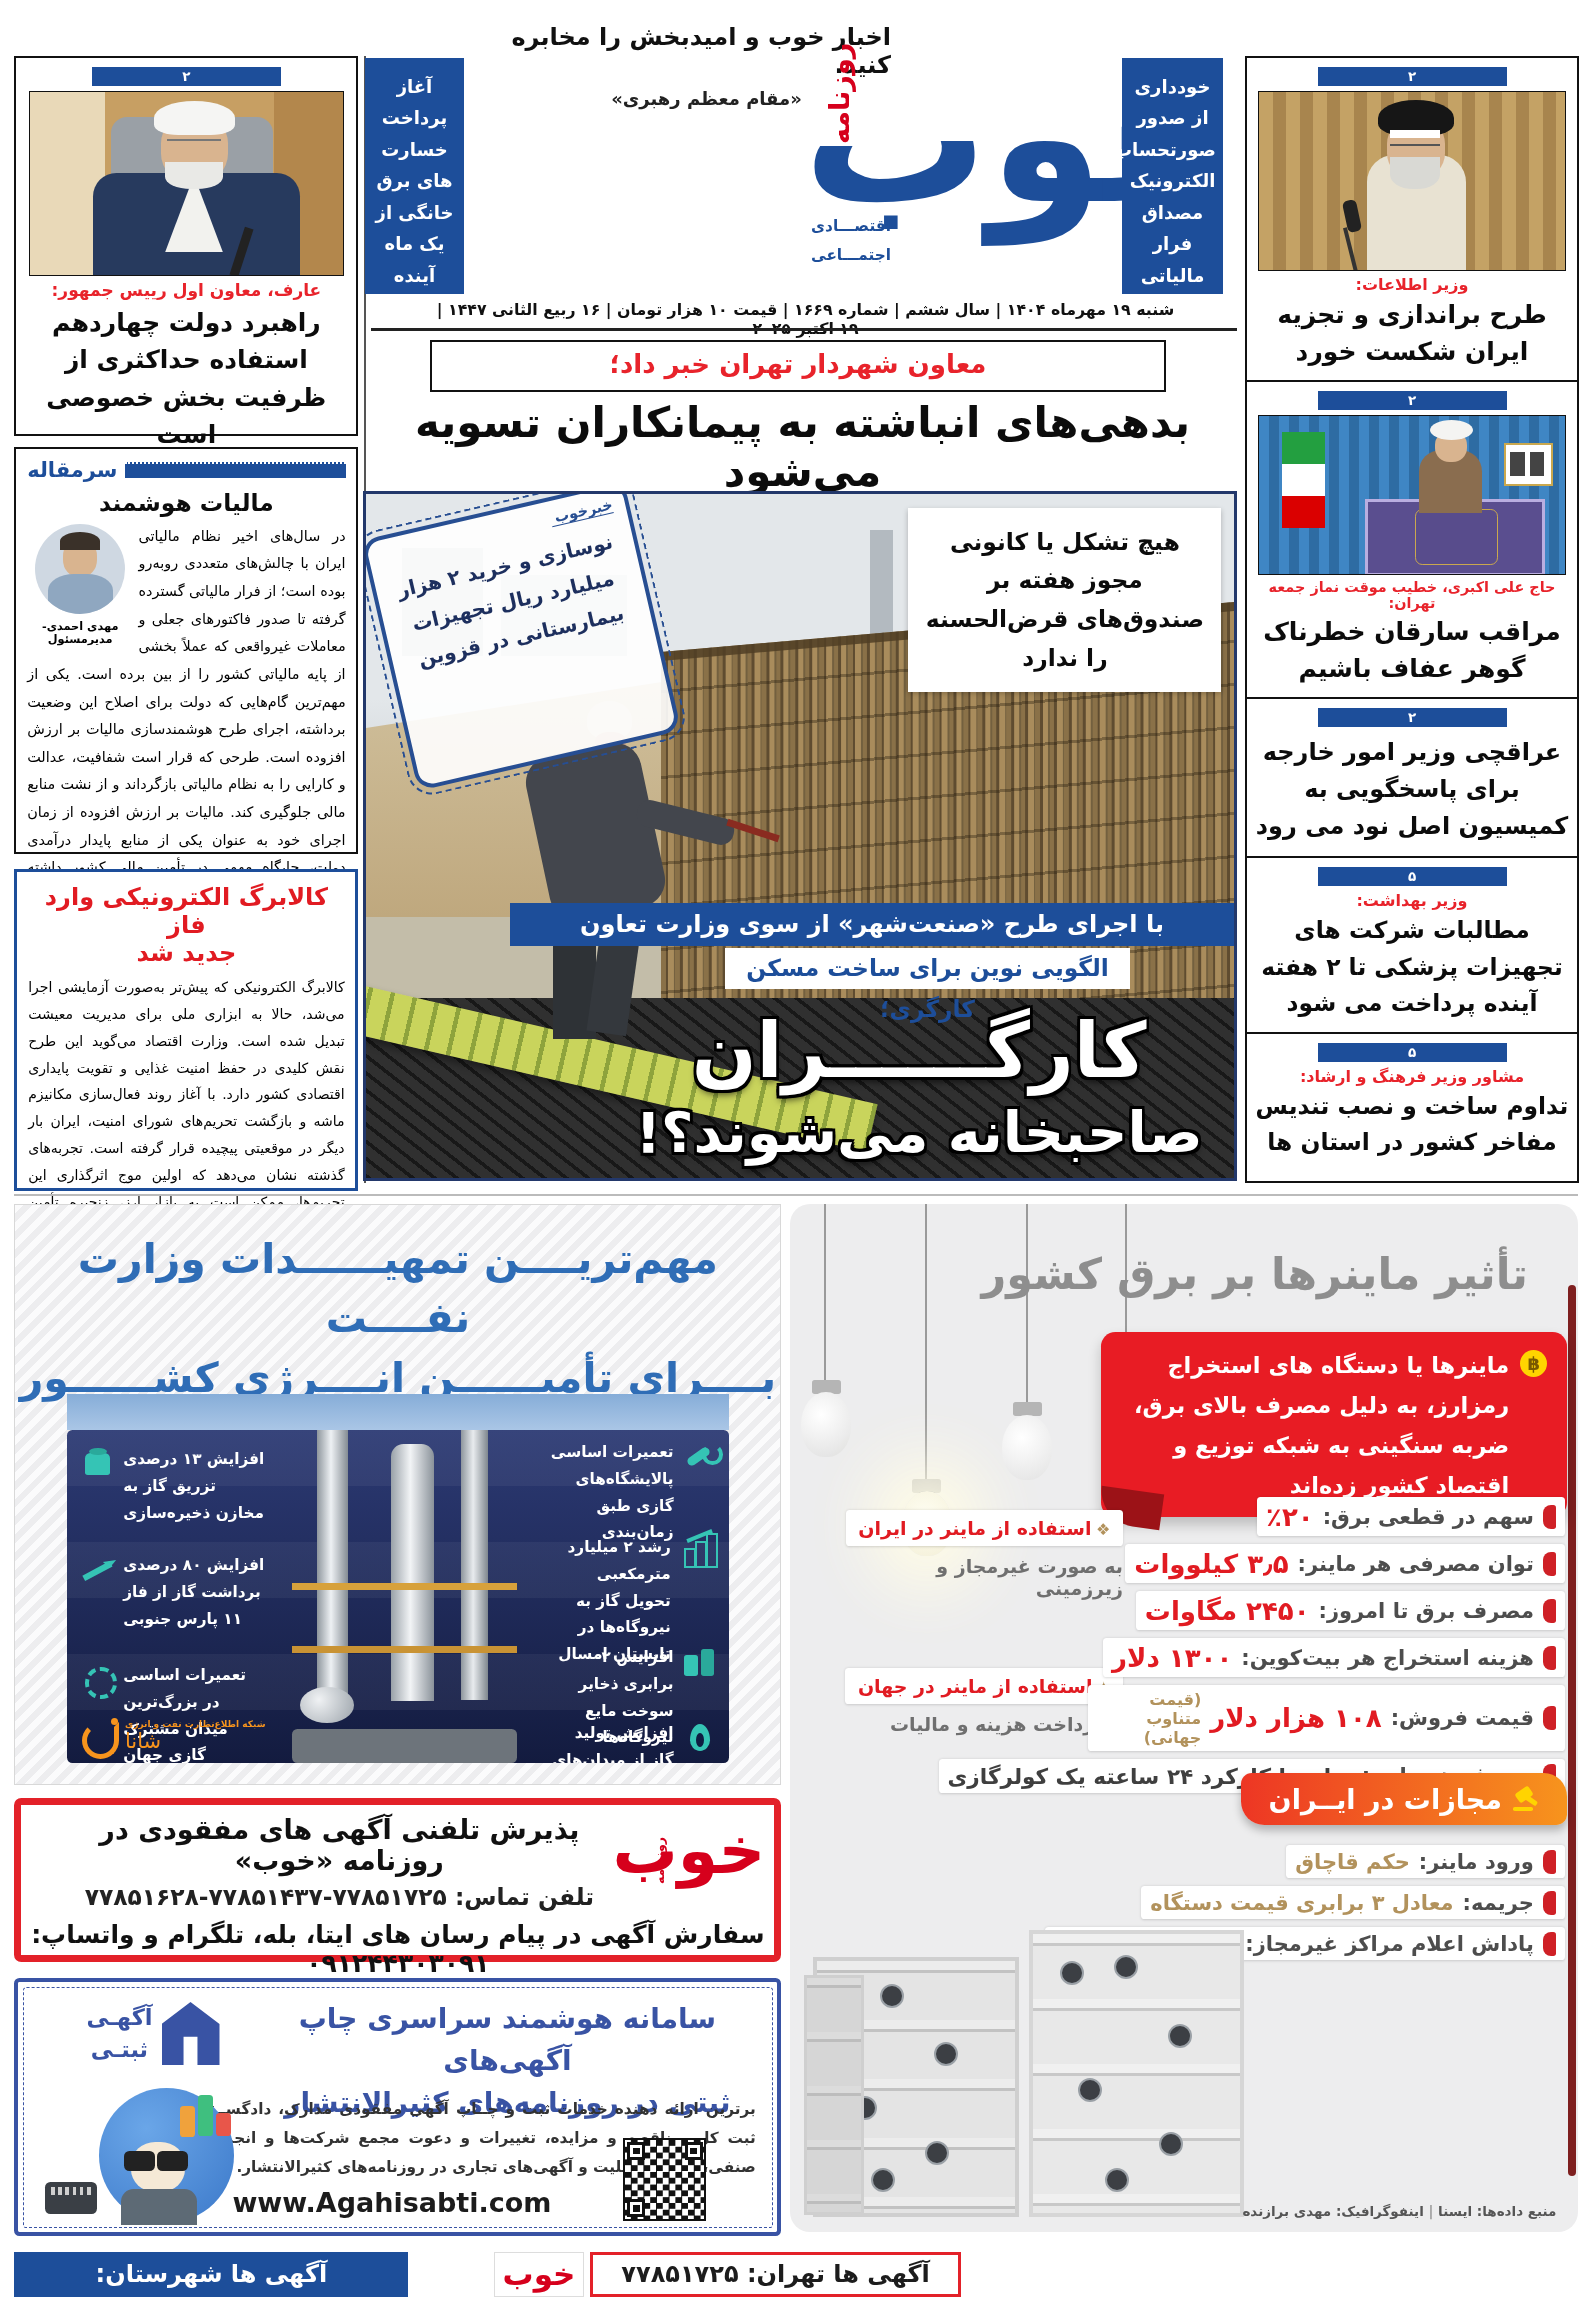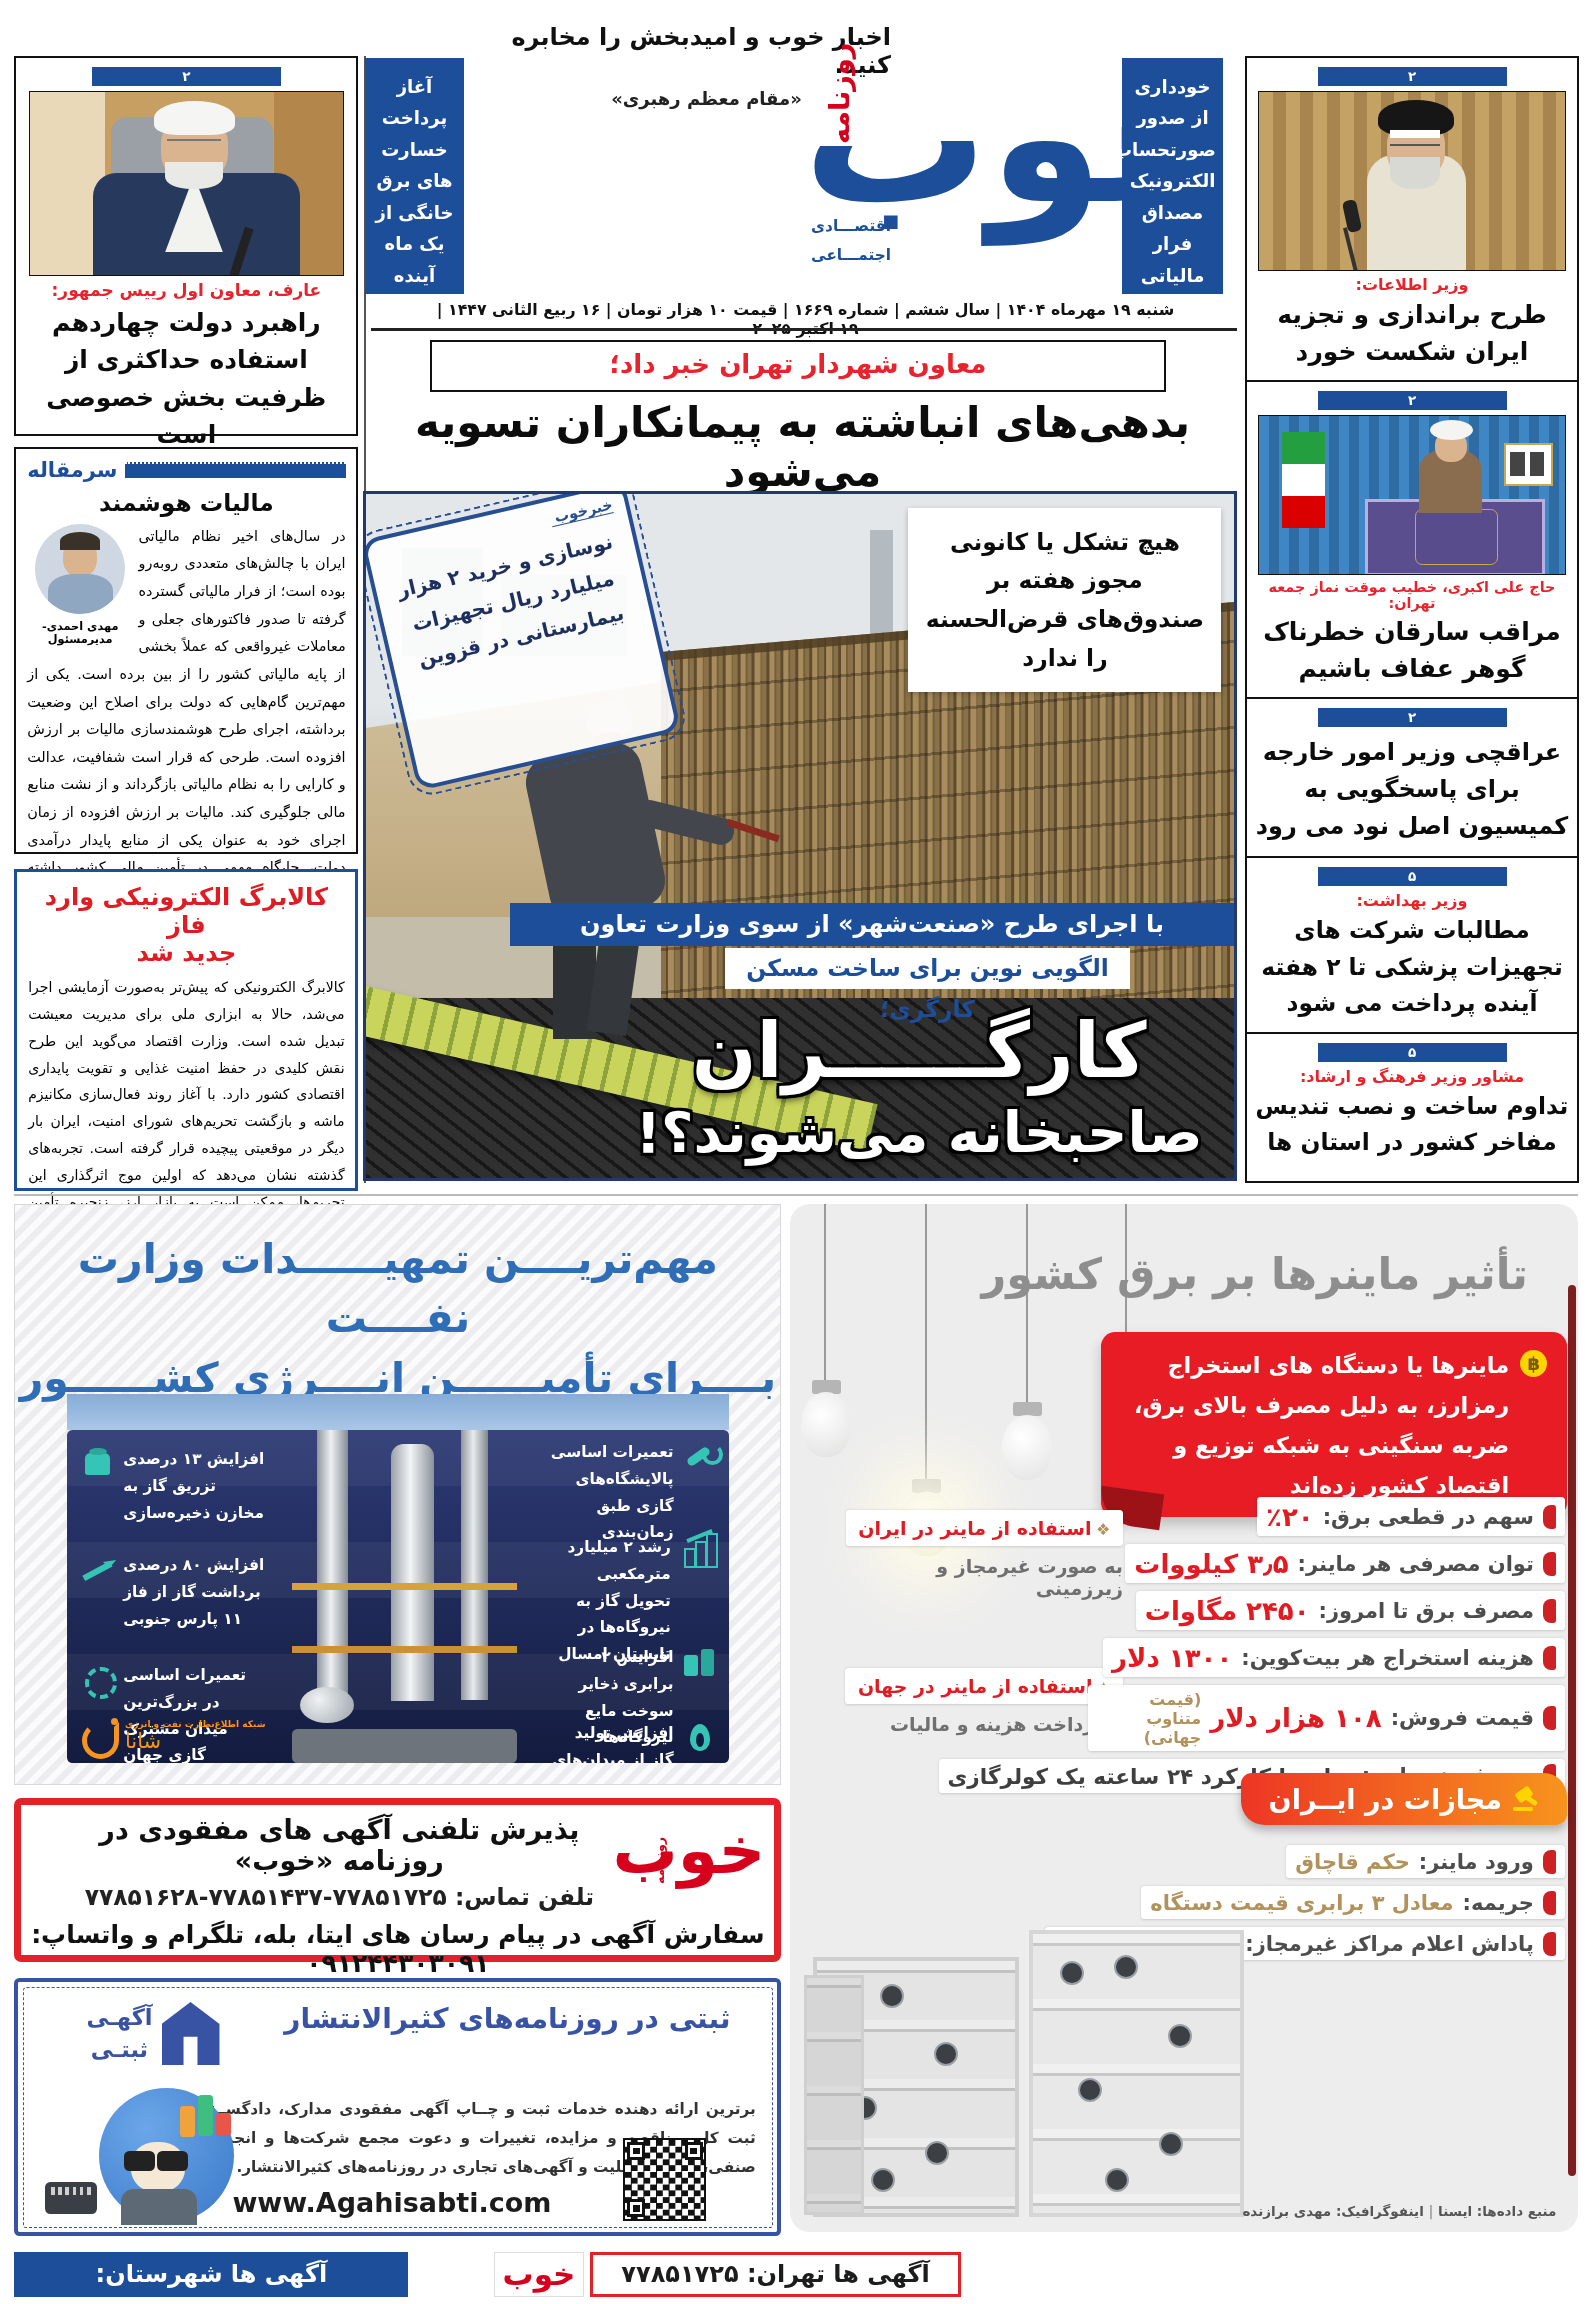--- a/index.html
+++ b/index.html
@@ -437,20 +437,21 @@
       <div style="width:58px;height:63px;position:relative;">
         <div style="position:absolute;inset:0;background:#3953a4;clip-path:polygon(50% 0,100% 35%,100% 100%,62% 100%,62% 55%,38% 55%,38% 100%,0 100%,0 35%);"></div>
       </div>
       <div style="color:#3953a4;font-weight:bold;font-size:22.5px;line-height:1.4;text-align:center;">
         <div>آگهـی</div>
         <div>ثبتـی</div>
       </div>
     </div>
 
     <div class="abs" style="right:36px;top:16px;width:468px;text-align:center;color:#3953a4;font-weight:bold;font-size:28px;line-height:1.5;">
+      <div>سامانه هوشمند سراسری چاپ آگهی‌های</div>
       <div>ثبتی در روزنامه‌های کثیرالانتشار</div>
     </div>
 
     <div class="abs justify" style="right:21.6px;top:113px;width:576px;font-size:15.3px;font-weight:bold;color:#333;line-height:1.9;">برترین ارائه دهنده خدمات ثبت و چــاپ آگهی مفقودی مدارک، دادگســتری، ثبت کل، مناقصه و مزایده، تغییرات و دعوت مجمع شرکت‌ها و انجمن‌های صنفی، تبریک، تسلیت و آگهی‌های تجاری در روزنامه‌های کثیرالانتشار.</div>
 
     <div class="abs" style="left:27px;bottom:9px;width:270px;height:135px;">
       <div class="abs" style="left:54px;top:0;width:135px;height:135px;background:radial-gradient(circle at 35% 30%,#6aa6e8,#3b78c9);border-radius:50%;"></div>
       <div class="abs" style="left:135px;top:18px;width:14.4px;height:31px;background:#f0a23c;border-radius:3.6px;"></div>
       <div class="abs" style="left:153px;top:7.2px;width:14.4px;height:41px;background:#3fbf7f;border-radius:3.6px;"></div>
       <div class="abs" style="left:171px;top:25px;width:14.4px;height:23.4px;background:#e8564a;border-radius:3.6px;"></div>

